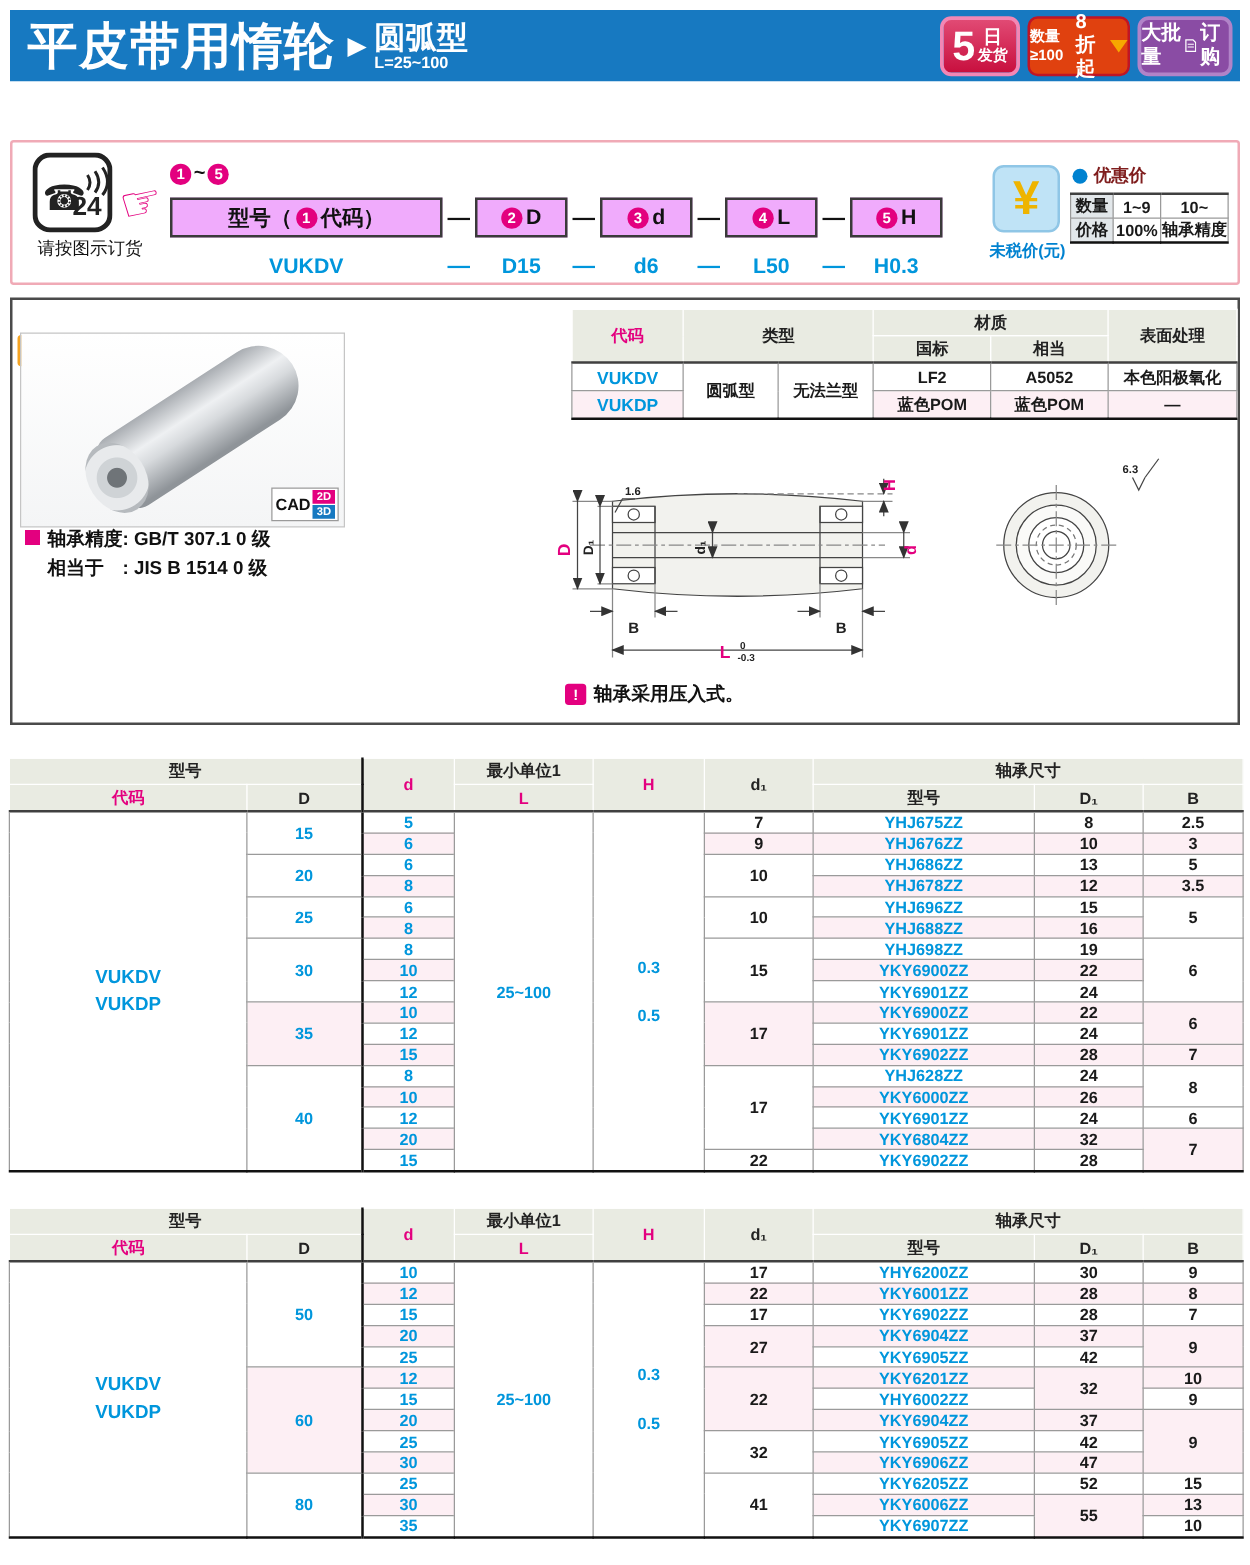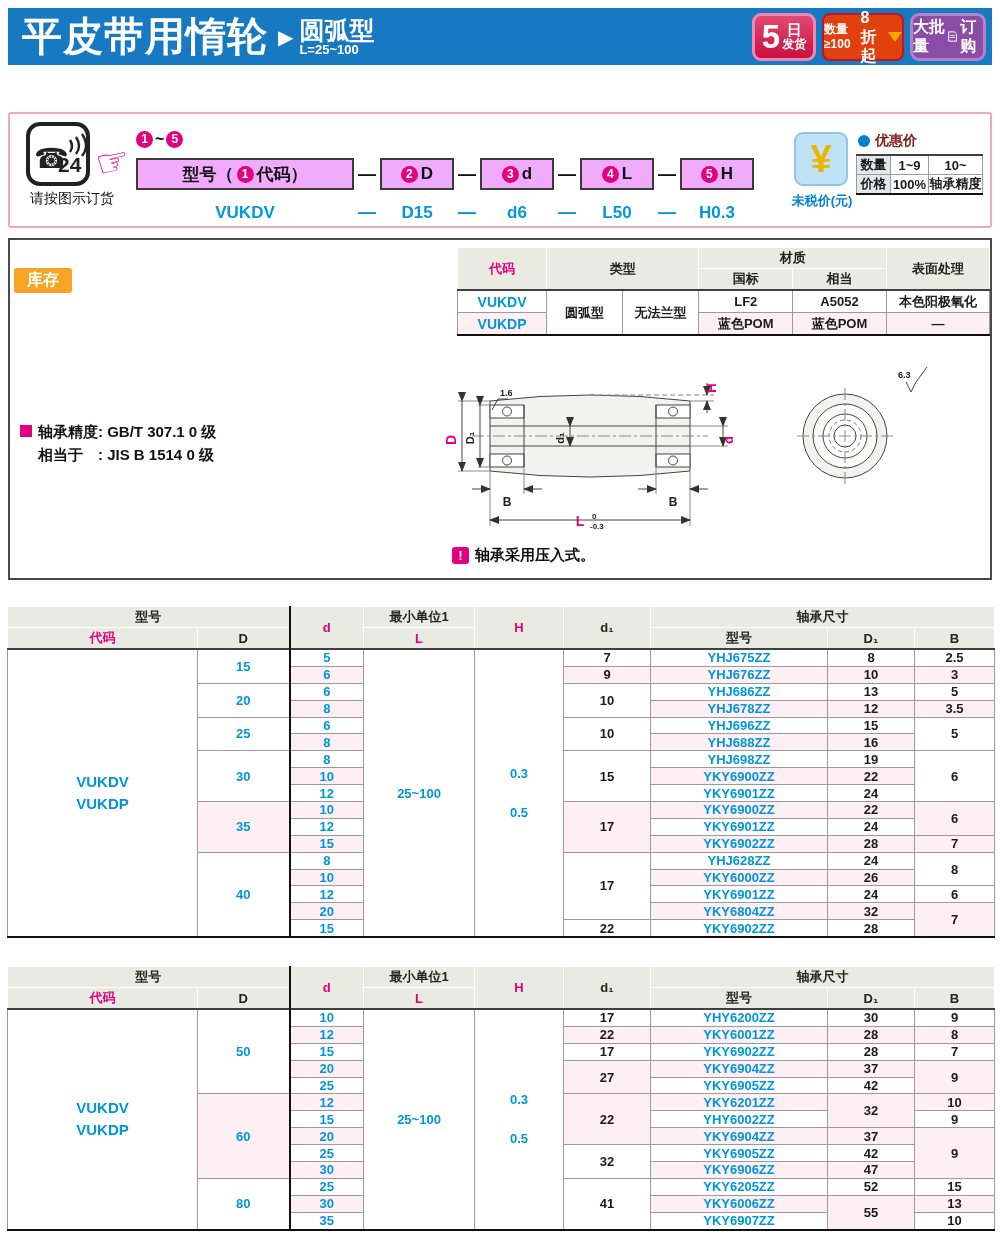--- a/index.html
+++ b/index.html
@@ -250,20 +250,33 @@
               <td>轴承精度</td>
             </tr>
           </tbody>
         </table>
       </div>
   </section>
 
   <section class="stockbox">
     <span class="stock-badge">库存</span>
 
+    <div class="photo">
+      <div class="roller">
+        <div class="rbody"></div>
+          <div class="rcap"></div>
+      </div>
+      <span class="cadbox">
+        <span class="cad-label">CAD</span>
+        <span class="cad-col">
+          <i class="cad-2d">2D</i>
+          <i class="cad-3d">3D</i>
+        </span>
+      </span>
+    </div>
 
     <div class="precision">
       <div><span class="sq"></span><span>轴承精度: GB/T 307.1 0 级</span></div>
       <div class="prec2">相当于　: JIS B 1514 0 级</div>
     </div>
 
     <div class="mtable grid">
         <table>
           <colgroup>
             <col>

